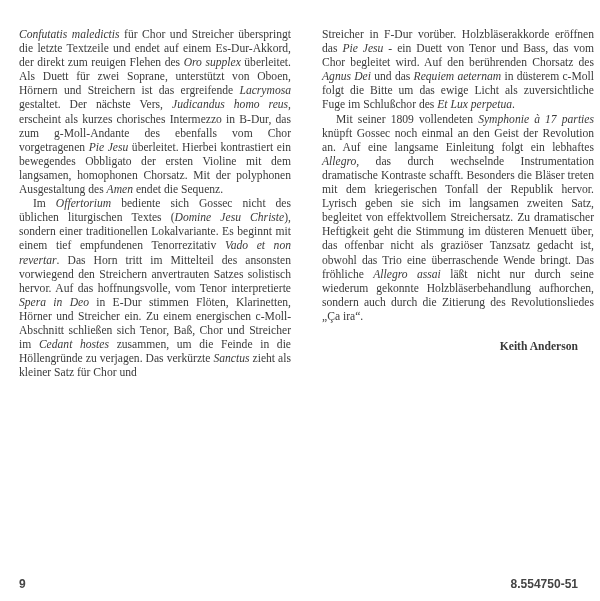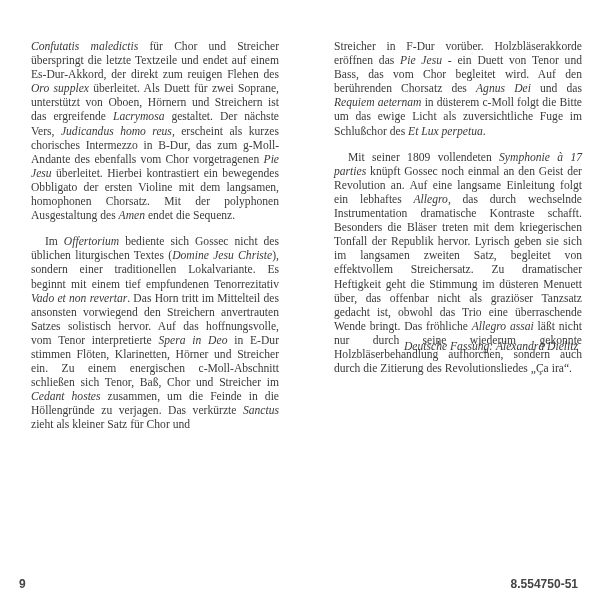--- a/index.html
+++ b/index.html
@@ -1,20 +1,20 @@
 <!DOCTYPE html>
 <html><head>
 <meta charset="utf-8">
 <style>
   html, body { margin: 0; padding: 0; background: #ffffff; }
   body { width: 600px; height: 601px; position: relative; overflow: hidden; font-family: "Liberation Serif", serif; color: #3a3a3a; }
   .col { position: absolute; top: 28px; width: 272px; font-size: 11.6px; line-height: 14.1px; text-align: justify; }
   .col-left { left: 19px; }
   .col-right { left: 322px; }
-  .col p { margin: 12px; }
+  .col p { margin: 0; }
   .col p.indent { text-indent: 14px; }
   .sign { position: absolute; right: 22px; top: 340px; text-align: right; font-size: 11.6px; line-height: 14px; }
   .sign .author { font-weight: bold; }
   .sign .translator { font-style: italic; }
   .footer { position: absolute; top: 577px; font-family: "Liberation Sans", sans-serif; font-weight: bold; font-size: 12px; color: #444; }
   .page-num { left: 19px; }
   .catalog { right: 22px; }
 </style>
 </head>
 <body>
@@ -22,17 +22,17 @@
 <div class="col col-left">
     <p><i class="seg">Confutatis maledictis</i><span class="seg"> für Chor und Streicher überspringt die letzte Textzeile und endet auf einem Es-Dur-Akkord, der direkt zum reuigen Flehen des </span><i class="seg">Oro supplex</i><span class="seg"> überleitet. Als Duett für zwei Soprane, unterstützt von Oboen, Hörnern und Streichern ist das ergreifende </span><i class="seg">Lacrymosa</i><span class="seg"> gestaltet. Der nächste Vers, </span><i class="seg">Judicandus homo reus</i><span class="seg">, erscheint als kurzes chorisches Intermezzo in B-Dur, das zum g-Moll-Andante des ebenfalls vom Chor vorgetragenen </span><i class="seg">Pie Jesu</i><span class="seg"> überleitet. Hierbei kontrastiert ein bewegendes Obbligato der ersten Violine mit dem langsamen, homophonen Chorsatz. Mit der polyphonen Ausgestaltung des </span><i class="seg">Amen</i><span class="seg"> endet die Sequenz.</span></p>
     <p class="indent"><span class="seg">Im </span><i class="seg">Offertorium</i><span class="seg"> bediente sich Gossec nicht des üblichen liturgischen Textes (</span><i class="seg">Domine Jesu Christe</i><span class="seg">), sondern einer traditionellen Lokalvariante. Es beginnt mit einem tief empfundenen Tenorrezitativ </span><i class="seg">Vado et non revertar</i><span class="seg">. Das Horn tritt im Mittelteil des ansonsten vorwiegend den Streichern anvertrauten Satzes solistisch hervor. Auf das hoffnungsvolle, vom Tenor interpretierte </span><i class="seg">Spera in Deo</i><span class="seg"> in E-Dur stimmen Flöten, Klarinetten, Hörner und Streicher ein. Zu einem energischen c-Moll-Abschnitt schließen sich Tenor, Baß, Chor und Streicher im </span><i class="seg">Cedant hostes</i><span class="seg"> zusammen, um die Feinde in die Höllengründe zu verjagen. Das verkürzte </span><i class="seg">Sanctus</i><span class="seg"> zieht als kleiner Satz für Chor und</span></p>
   </div>
 <div class="col col-right">
     <p><span class="seg">Streicher in F-Dur vorüber. Holzbläserakkorde eröffnen das </span><i class="seg">Pie Jesu</i><span class="seg"> - ein Duett von Tenor und Bass, das vom Chor begleitet wird. Auf den berührenden Chorsatz des </span><i class="seg">Agnus Dei</i><span class="seg"> und das </span><i class="seg">Requiem aeternam</i><span class="seg"> in düsterem c-Moll folgt die Bitte um das ewige Licht als zuversichtliche Fuge im Schlußchor des </span><i class="seg">Et Lux perpetua</i><span class="seg">.</span></p>
     <p class="indent"><span class="seg">Mit seiner 1809 vollendeten </span><i class="seg">Symphonie à 17 parties</i><span class="seg"> knüpft Gossec noch einmal an den Geist der Revolution an. Auf eine langsame Einleitung folgt ein lebhaftes </span><i class="seg">Allegro</i><span class="seg">, das durch wechselnde Instrumentation dramatische Kontraste schafft. Besonders die Bläser treten mit dem kriegerischen Tonfall der Republik hervor. Lyrisch geben sie sich im langsamen zweiten Satz, begleitet von effektvollem Streichersatz. Zu dramatischer Heftigkeit geht die Stimmung im düsteren Menuett über, das offenbar nicht als graziöser Tanzsatz gedacht ist, obwohl das Trio eine überraschende Wende bringt. Das fröhliche </span><i class="seg">Allegro assai</i><span class="seg"> läßt nicht nur durch seine wiederum gekonnte Holzbläserbehandlung aufhorchen, sondern auch durch die Zitierung des Revolutionsliedes „Ça ira“.</span></p>
   </div>
 
 <div class="sign">
-  <div class="translator">Deutsche Fassung: Alexandra Dielitz</div>
+  <div class="author">Keith Anderson</div>
 </div>
 
 <div class="footer page-num">9</div>
 <div class="footer catalog">8.554750-51</div>
 
 </body></html>

